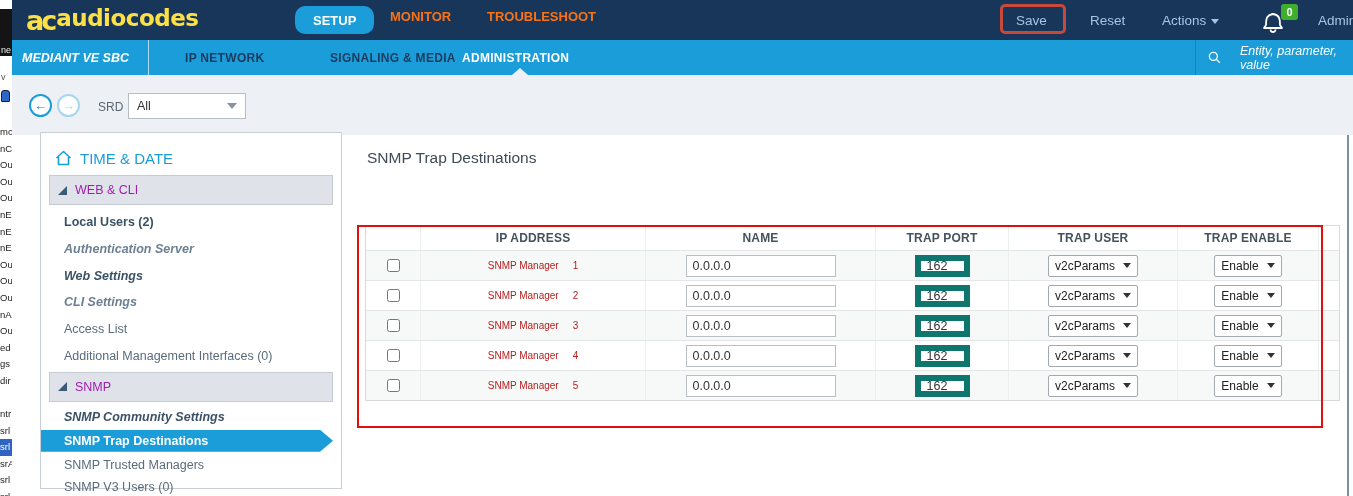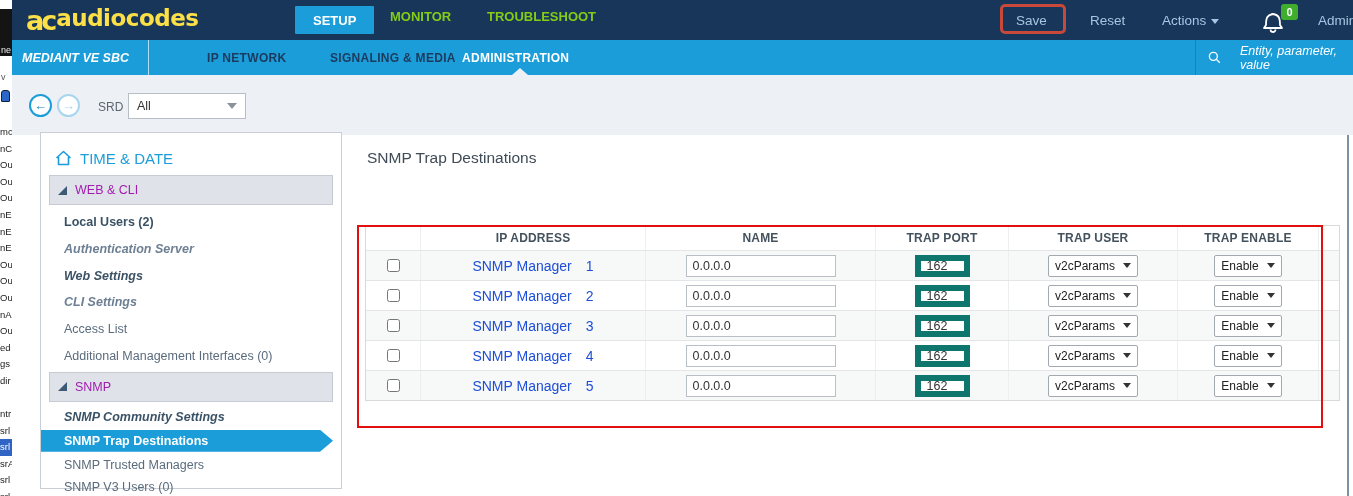--- a/index.html
+++ b/index.html
@@ -15,39 +15,39 @@
   #strip-slash { position:absolute; left:1px; top:72px; font-size:9px; color:#555; }
   #strip-icon { position:absolute; left:1px; top:90px; width:9px; height:12px; background:#2b66c9; border-radius:3px 3px 1px 1px; border:1px solid #123; }
   #strip-frags { position:absolute; left:0; top:124px; width:12px; display:flex; flex-direction:column; }
   .frag { display:block; height:16.6px; line-height:16.6px; font-size:9.5px; color:#222; white-space:nowrap; }
   .frag.sel { background:#2f63c4; color:#fff; }
   
   #topbar { position:absolute; left:12px; top:0; width:1341px; height:40px; background:#17365a; }
   #logo { position:absolute; left:14px; top:5px; display:flex; align-items:flex-start; color:#fde047; }
   #logo-mark { font-weight:800; font-size:27px; letter-spacing:-3px; font-family:"DejaVu Sans",sans-serif; }
   #logo-text { font-size:23px; font-weight:700; letter-spacing:-0.5px; margin-left:2px; font-family:"DejaVu Sans",sans-serif; }
-  .top-tab { position:absolute; top:0; height:33px; display:flex; align-items:center; font-size:13px; font-weight:700; color:#84cc16; cursor:pointer; }
-  #tab-setup { left:283px; top:6px; height:28px; background:#1b9dd9; color:#fff; padding:0 18px; border-radius:1px; }
+  .top-tab { position:absolute; top:0; height:33px; display:flex; align-items:center; font-size:13px; font-weight:700; color:#f97316; cursor:pointer; }
+  #tab-setup { left:283px; top:6px; height:28px; background:#1b9dd9; color:#fff; padding:0 18px; border-radius:10px; }
   #tab-monitor { left:378px; }
   #tab-troubleshoot { left:475px; }
   .top-action { position:absolute; top:0; height:40px; display:flex; align-items:center; gap:5px; font-size:13.5px; color:#a6c6e2; cursor:pointer; }
   #act-save { left:1004px; }
   #act-reset { left:1078px; }
   #act-actions { left:1150px; }
   #act-admin { left:1306px; }
   .caret-down { width:0; height:0; border-left:4px solid transparent; border-right:4px solid transparent; border-top:5px solid #a6c6e2; margin-top:2px; }
   #save-red-box { position:absolute; left:988px; top:4px; width:66px; height:30px; border:3px solid #c8483a; border-radius:5px; pointer-events:none; }
   #bell-wrap { position:absolute; left:1248px; top:6px; width:36px; height:30px; cursor:pointer; }
   #badge { position:absolute; right:-2px; top:-2px; min-width:17px; height:16px; background:#3fae2d; border-radius:3px; color:#fff; font-size:11px; font-weight:700; display:flex; align-items:center; justify-content:center; padding:0 3px; }
   
   #navbar2 { position:absolute; left:12px; top:40px; width:1341px; height:35px; background:#1b9dd9; }
   #device-name { position:absolute; left:10px; top:0; height:35px; display:flex; align-items:center; color:#fff; font-size:12.5px; font-weight:700; font-style:italic; cursor:pointer; }
   #nav2-sep1 { position:absolute; left:136px; top:0; width:1px; height:35px; background:rgba(255,255,255,.65); }
   .nav2-tab { position:absolute; top:0; height:35px; display:flex; align-items:center; font-size:12px; font-weight:700; color:#1c3a5d; letter-spacing:.3px; cursor:pointer; }
-  #nav2-ip { left:173px;margin-left:22px; }
+  #nav2-ip { left:173px; }
   #nav2-sig { left:318px; }
   #nav2-admin { left:450px; color:#fff; }
   #nav2-notch { position:absolute; left:500px; bottom:0; width:0; height:0; border-left:8px solid transparent; border-right:8px solid transparent; border-bottom:7px solid #edf0f4; }
   #nav2-sep2 { position:absolute; left:1183px; top:0; width:1px; height:35px; background:#1285bb; }
   #search-box { position:absolute; left:1196px; top:0; height:35px; display:flex; align-items:center; gap:19px; color:#fff; cursor:text; }
   #search-text { font-size:12.5px; font-style:italic; color:#fff; }
   
   #toolbar { position:absolute; left:12px; top:75px; width:1341px; height:60px; background:#edf0f4; }
   .nav-circle { position:absolute; top:19px; width:23px; height:23px; border-radius:50%; background:#fff; display:flex; align-items:center; justify-content:center; font-size:13px; font-weight:700; cursor:pointer; }
   #btn-back { left:17px; border:2px solid #1b9dd9; color:#1487c6; }
@@ -69,21 +69,21 @@
     clip-path:polygon(0 0, calc(100% - 13px) 0, 100% 50%, calc(100% - 13px) 100%, 0 100%); line-height:22px; }
   
   #main-title { position:absolute; left:367px; top:149px; font-size:15.5px; color:#3f4b56; }
   #table { position:absolute; left:365px; top:225px; width:975px; border:1px solid #d7dadc; background:#fff; }
   .t-row { display:grid; grid-template-columns:55px 225px 230px 133px 169px 141px 1fr; height:30px; border-top:1px solid #e3e5e7; }
   .t-row:nth-child(odd) { background:#f7f8f8; }
   #t-head { display:grid; grid-template-columns:55px 225px 230px 133px 169px 141px 1fr; height:24px; background:#fff; }
   .t-cell { display:flex; align-items:center; justify-content:center; border-right:1px solid #eceeef; overflow:hidden; }
   .t-cell:last-child { border-right:none; }
   .h-cell { font-size:12px; font-weight:700; color:#44525e; letter-spacing:.2px; }
-  .name-cell { gap:14px; font-size:14px; color:#1d4ed8; }
+  .name-cell { gap:14px; font-size:10px; color:#b91c1c; }
   .ip-input { width:150px; height:22px; border:1px solid #b9bfc6; font-size:12.5px; color:#333; padding:0 6px; font-family:"Liberation Sans",sans-serif; }
   .port-input { width:55px; height:22px; border:6px solid #0f766e; font-size:12.5px; color:#333; padding:0 6px; font-family:"Liberation Sans",sans-serif; }
   .fsel { display:inline-flex; align-items:center; gap:8px; border:1px solid #a2a9b0; background:#fff; height:22px; padding:0 6px; font-size:12px; color:#222; border-radius:2px; cursor:pointer; }
   .fsel .caret-blk { width:0; height:0; border-left:4px solid transparent; border-right:4px solid transparent; border-top:5px solid #333; }
   .row-check { width:13px; height:13px; cursor:pointer; }
   #table-red-box { position:absolute; left:357px; top:225px; width:966px; height:203px; border:2px solid #e20f0f; pointer-events:none; }
   #right-edge { position:absolute; left:1347px; top:135px; width:2px; height:361px; background:#7b91a5; }
 </style>
 </head>
 <body>

